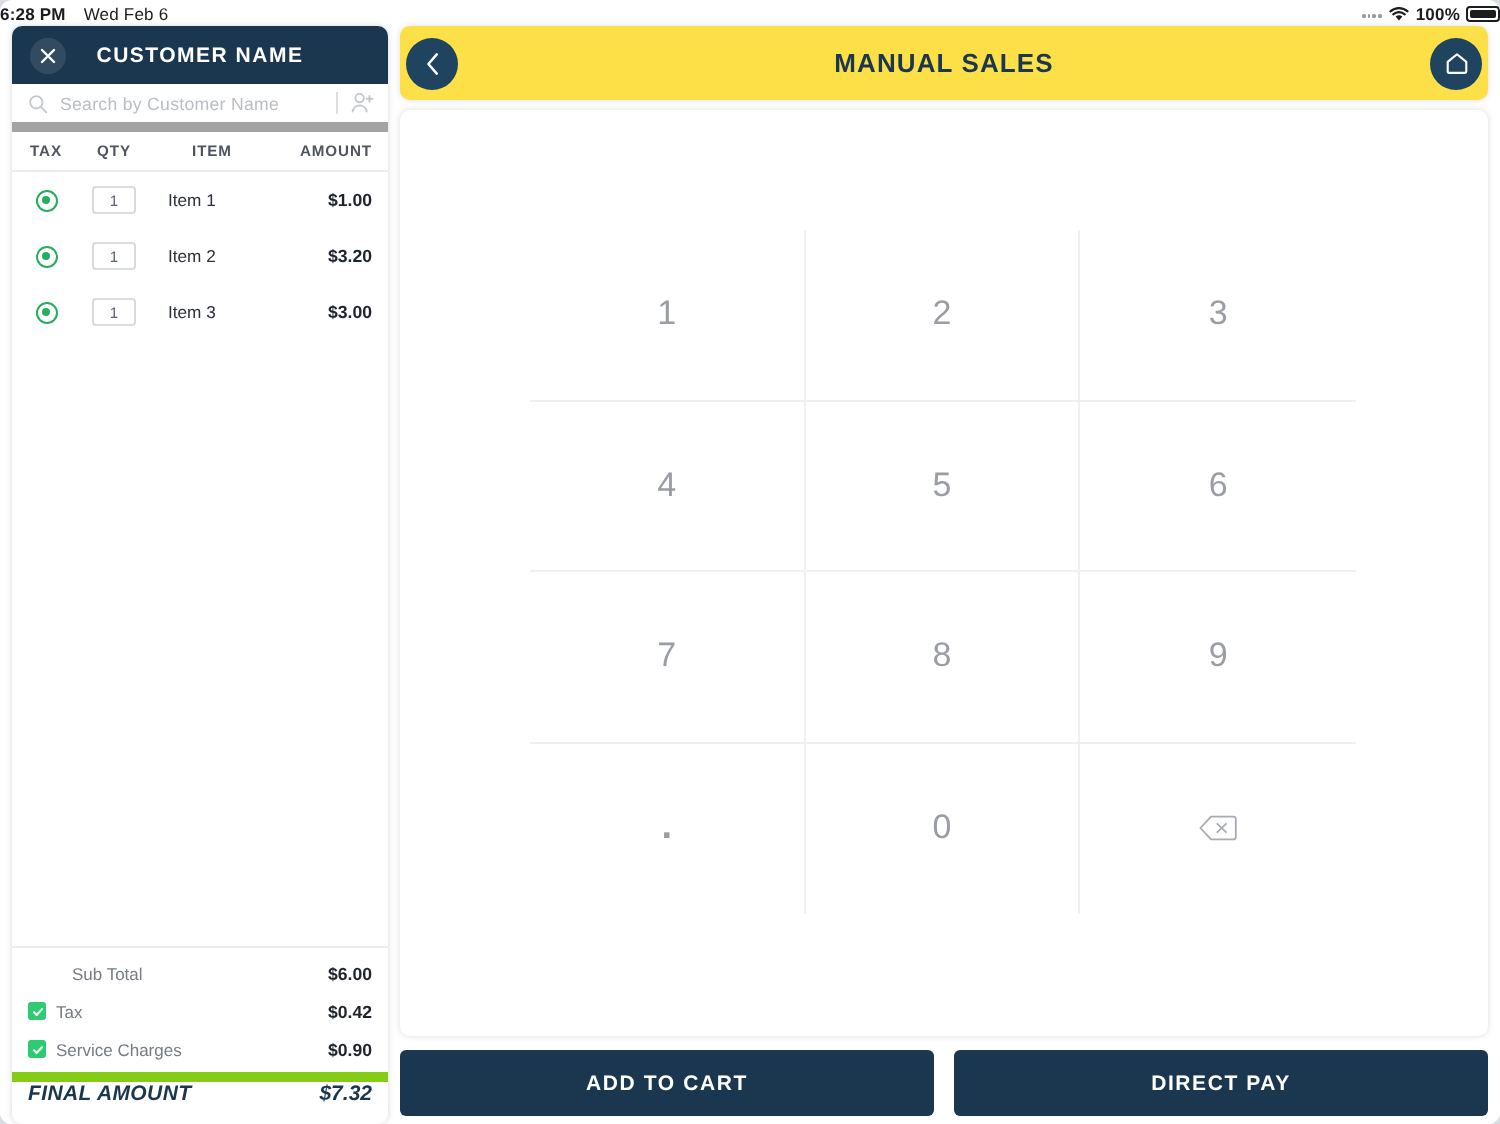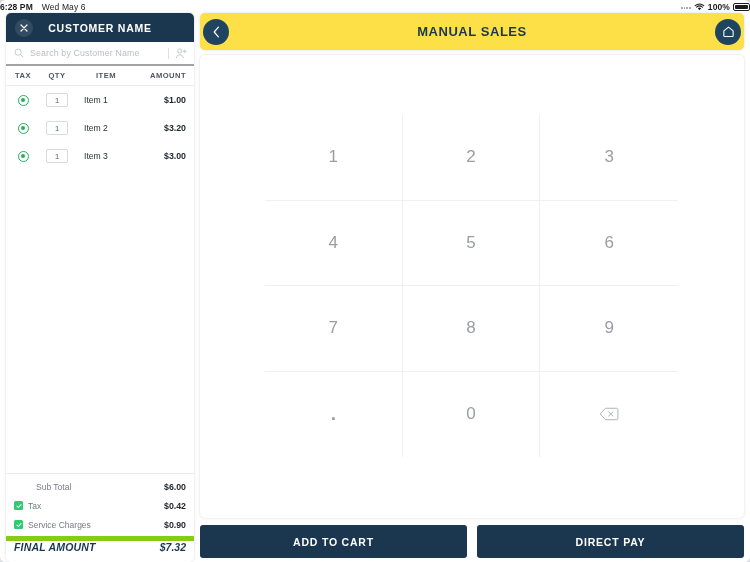--- a/index.html
+++ b/index.html
@@ -78,21 +78,21 @@
   }
   .sb-title {
     width: 100%; text-align: center;
     color: #ffffff; font-size: 10.5px;
     font-weight: 700; letter-spacing: .75px;
   }
   .sb-search {
     height: 24px; flex: none;
     display: flex; align-items: center;
     padding: 0 7px 0 8px;
-    border-bottom: 2px solid #a3a3a3;
+    border-bottom: 5px solid #a3a3a3;
   }
   .sb-search .ph {
     font-size: 8.8px; color: #b9bdc4; margin-left: 6px;
     letter-spacing: .15px; flex: 1;
     border: none; outline: none; background: transparent;
     font-family: "Liberation Sans", sans-serif;
   }
   .sb-search .ph::placeholder { color: #b9bdc4; }
   .vsep { width: 1px; height: 11px; background: #dcdee2; margin: 0 6px 0 2px; }
 
@@ -232,21 +232,21 @@
     letter-spacing: .8px;
   }
 </style>
 </head>
 <body>
 
 <div id="tablet">
 
   <div id="statusbar">
     <span class="sb-time">6:28 PM</span>
-    <span class="sb-date">Wed May 6</span>
+    <span class="sb-date">Wed Feb 6</span>
     <span class="sb-right">
       <span class="sb-dots">
           <i></i>
           <i></i>
           <i></i>
           <i></i>
         </span>
       <svg class="wifi-ico" width="11" height="8" viewBox="0 0 11 8">
         <path d="M5.5 7.2 L3.8 5.3 a2.6 2.6 0 0 1 3.4 0 Z" fill="#1c1c1e"></path>
         <path d="M2.6 4.2 a4.3 4.3 0 0 1 5.8 0" stroke="#1c1c1e" stroke-width="1.05" fill="none" stroke-linecap="round"></path>

